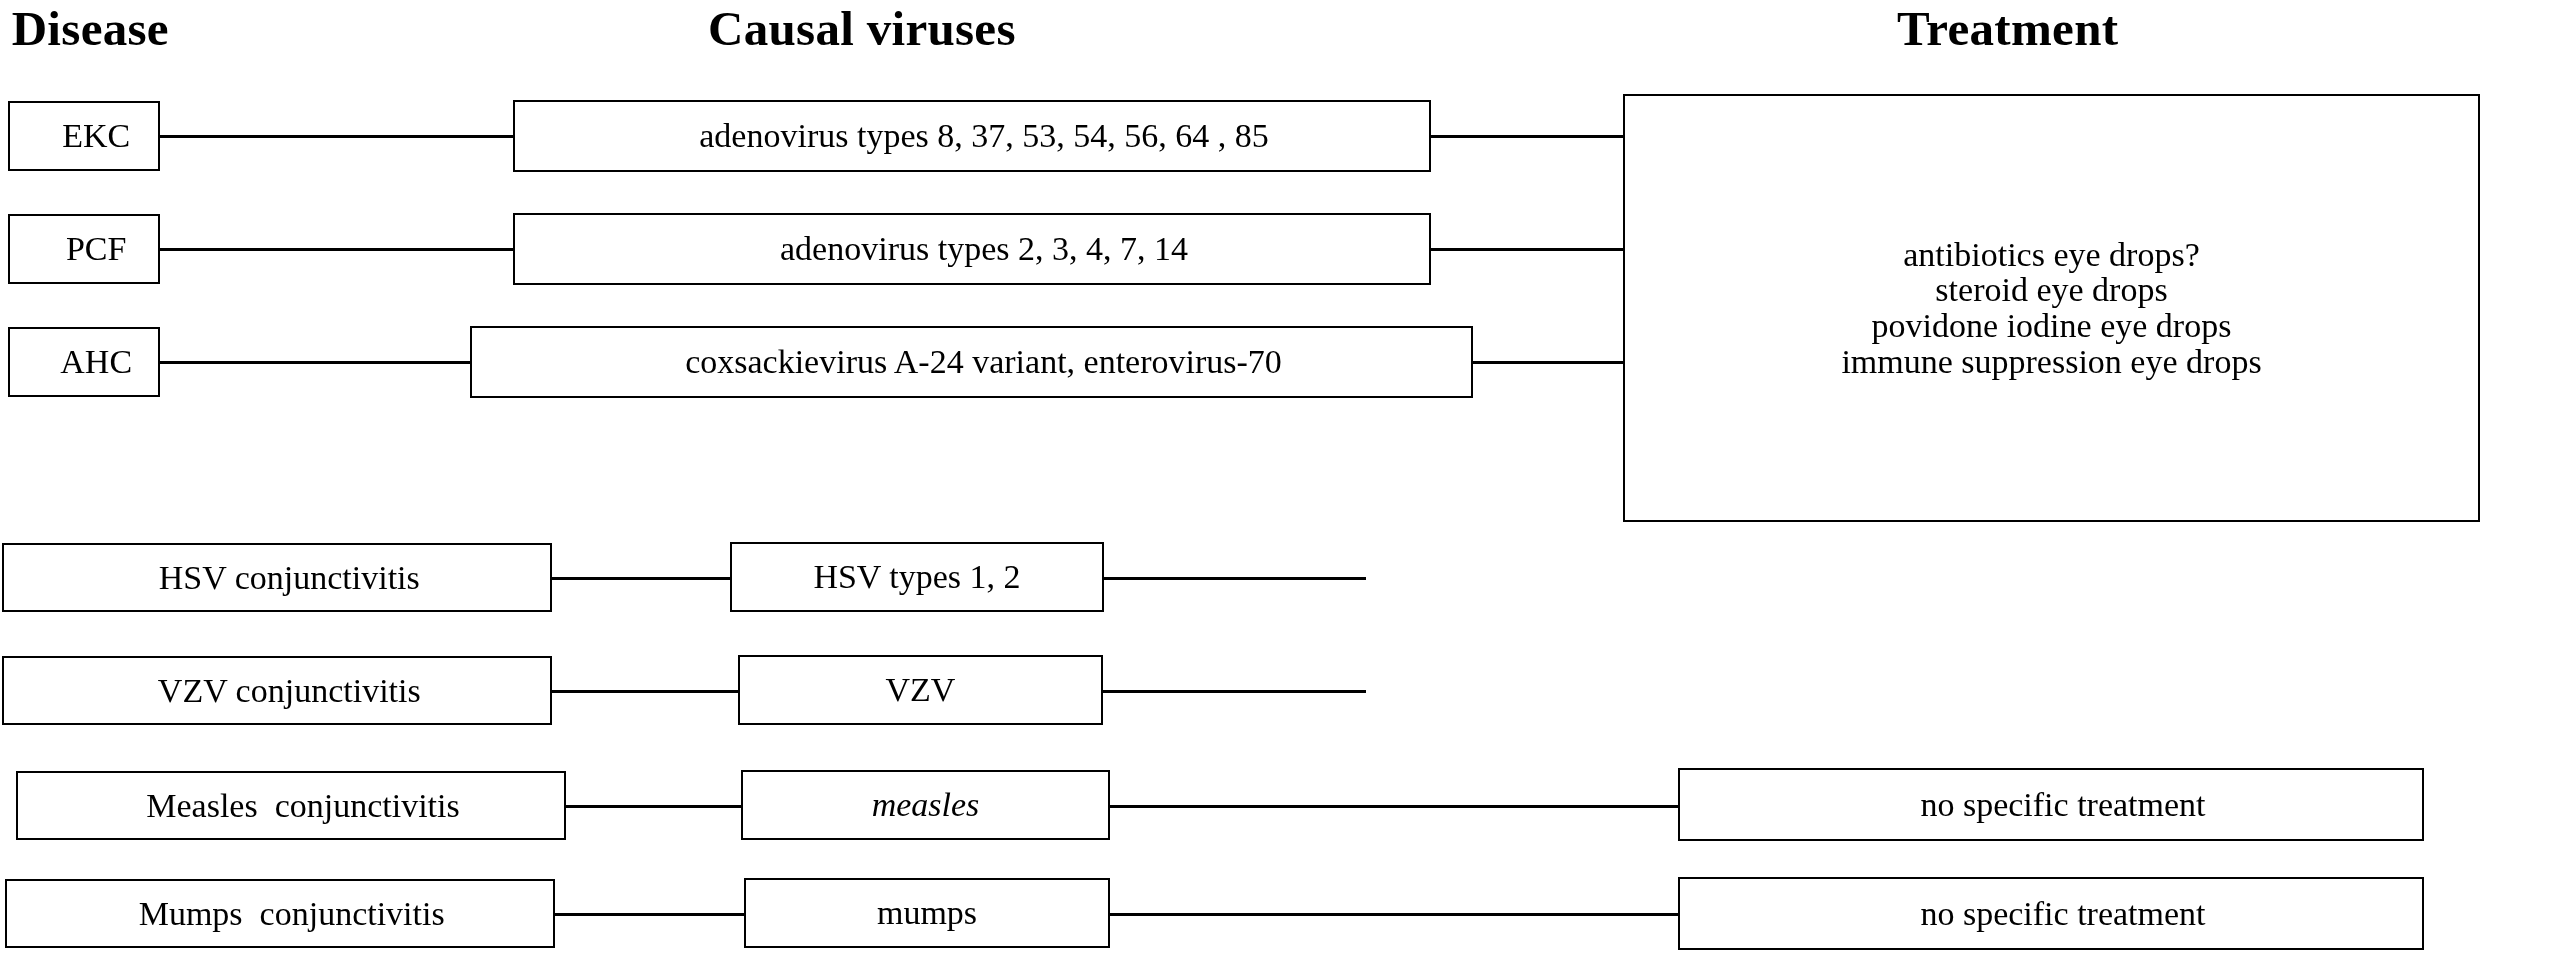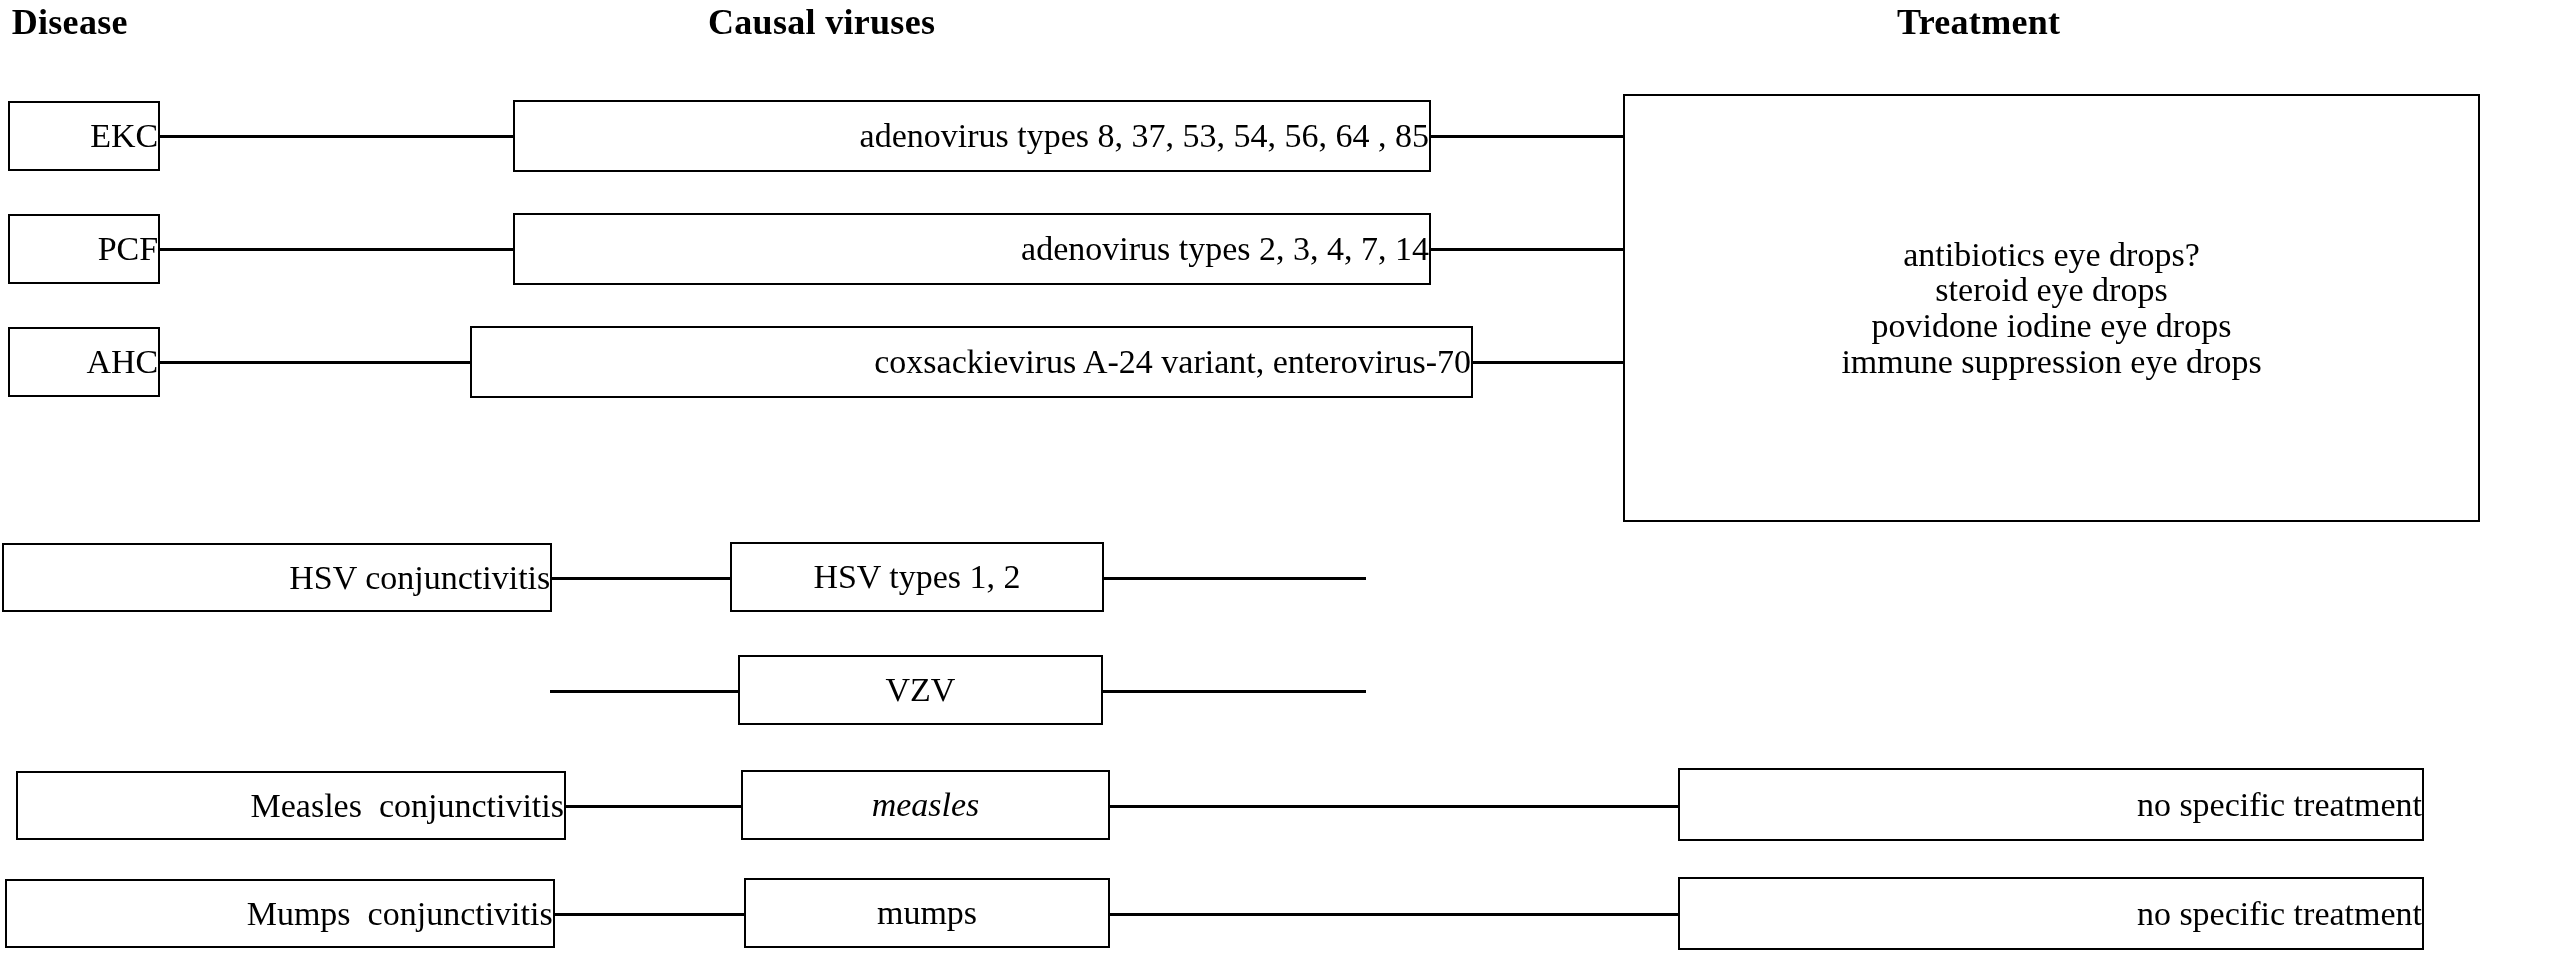--- a/index.html
+++ b/index.html
@@ -14,39 +14,39 @@
   #canvas {
     position: relative;
     width: 2576px;
     height: 970px;
     background: #ffffff;
     overflow: hidden;
   }
   .hdr {
     position: absolute;
     font-weight: bold;
-    font-size: 36px;
+    font-size: 49px;
     line-height: 1;
     white-space: nowrap;
     letter-spacing: 0.3px;
   }
   .box {
     position: absolute;
     box-sizing: border-box;
     border: 2.3px solid #000000;
     background: #ffffff;
     display: flex;
     align-items: center;
     font-size: 34px;
     line-height: 1.05;
     white-space: pre;
     z-index: 3;
   }
   .box.ctr { justify-content: center; }
-  .box.lft { justify-content: flex-end; padding-left: 24px; }
+  .box.lft { justify-content: center; padding-left: 24px; }
   .box.col {
     display: flex;
     flex-direction: column;
     justify-content: center;
     align-items: center;
   }
   .box.col .tline {
     display: block;
     text-align: center;
     white-space: pre;
@@ -106,20 +106,23 @@
   </div>
 
   <div class="box lft" style="left:8.2px; top:327px; width:152px; height:70px;">
     <span>AHC</span>
   </div>
 
   <div class="box lft" style="left:2.3px; top:543px; width:550px; height:69px;">
     <span>HSV conjunctivitis</span>
   </div>
 
+  <div class="box lft" style="left:2.3px; top:656px; width:550px; height:69px;">
+    <span>VZV conjunctivitis</span>
+  </div>
 
   <div class="box lft" style="left:16px; top:771px; width:550px; height:69px;">
     <span>Measles  conjunctivitis</span>
   </div>
 
   <div class="box lft" style="left:4.7px; top:879px; width:550px; height:69px;">
     <span>Mumps  conjunctivitis</span>
   </div>
 
   <div class="box lft" style="left:513px; top:100px; width:918px; height:72px;">

